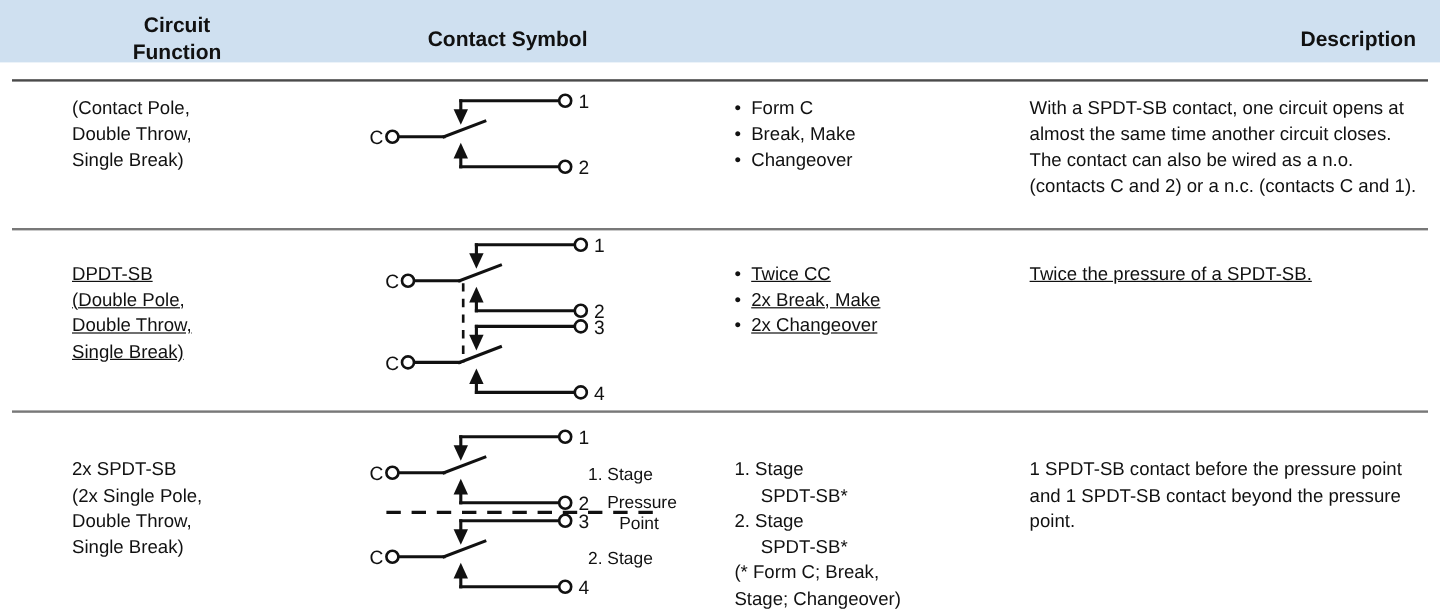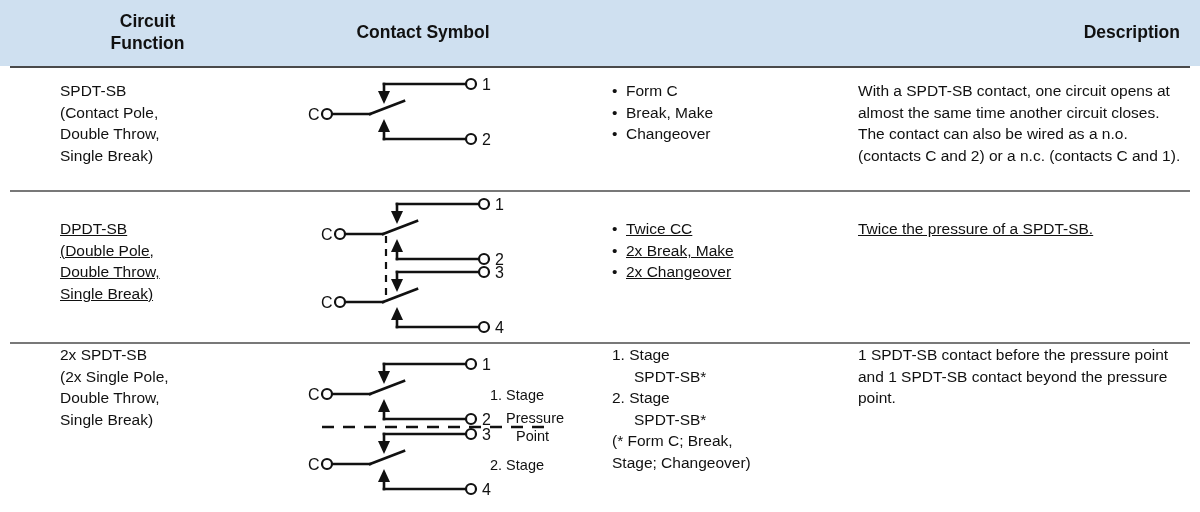--- a/index.html
+++ b/index.html
@@ -20,21 +20,21 @@
     width: 1200px;
     height: 512px;
     box-sizing: border-box;
   }
 
   
   .thead {
     position: absolute;
     left: 0; top: 0;
     width: 1200px;
-    height: 66px;
+    height: 52px;
     background: #cfe0f0;
   }
   .thead-rule {
     position: absolute;
     left: 10px; top: 66px;
     width: 1180px;
     height: 2px;
     background: #4a4a4a;
   }
   .th {
@@ -89,21 +89,21 @@
   .bullets { list-style: none; margin: 0; padding: 0; }
   .bullets li { position: relative; padding-left: 14px; }
   .bullets li::before {
     content: "\2022";
     position: absolute;
     left: 0; top: 0;
   }
 
   .pad-1 { padding-top: 12px; }
   .pad-2 { padding-top: 26px; text-decoration: underline; }
-  .pad-3 { padding-top: 0; }
+  .pad-3 { padding-top: 0; margin-top: 37px; }
 
   .indent { padding-left: 22px; }
 
   
   .sym-svg { position: absolute; left: 0; top: 0; overflow: visible; }
 </style>
 </head>
 <body>
 
 <div class="table">
@@ -120,21 +120,20 @@
     </div>
     <div class="th th-4">
       <span>Description</span>
     </div>
   </div>
   <div class="thead-rule"></div>
 
   <div class="row row-1">
 
     <div class="cell c-func pad-1">
-      <p>SPDT-SB</p>
       <p>(Contact Pole,</p>
       <p>Double Throw,</p>
       <p>Single Break)</p>
     </div>
 
     <div class="cell c-sym">
       <svg class="sym-svg" width="290" height="122" viewBox="0 0 290 122">
         <g stroke="#111" stroke-width="2.6" fill="none" stroke-linecap="square">
 
           <line x1="33" y1="46" x2="70" y2="46"></line>

